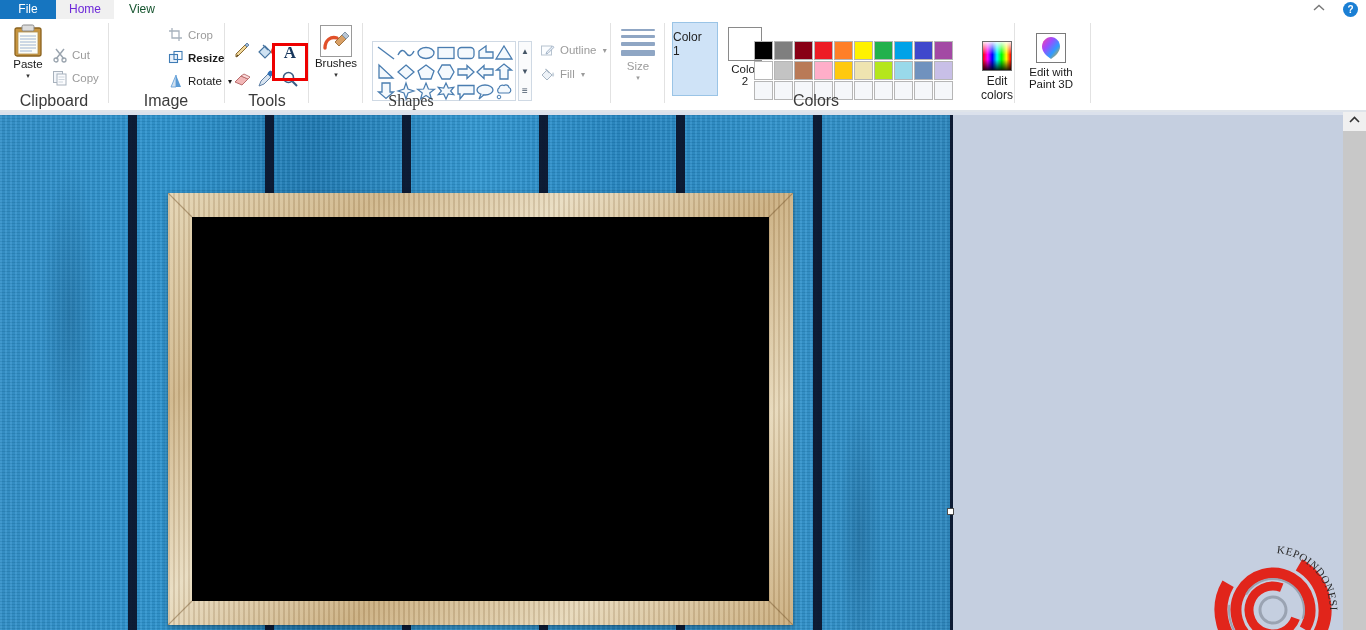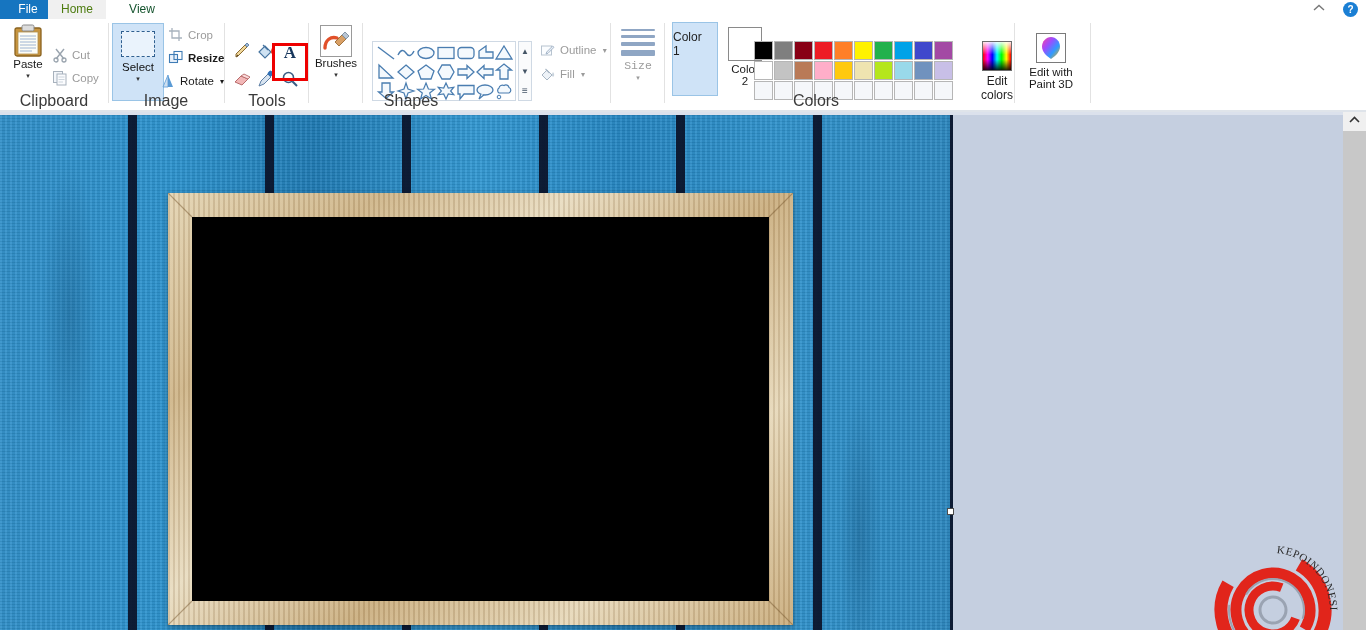--- a/index.html
+++ b/index.html
@@ -7,21 +7,21 @@
     width:1366px;height:630px;overflow:hidden;
     font-family:"Liberation Sans", sans-serif;
     font-size:12px;color:#1f1f1f;background:#ffffff;
   }
   .app{position:relative;width:1366px;height:630px;}
 
   
   .tabstrip{position:absolute;left:0;top:0;width:1366px;height:19px;background:#ffffff;}
   .tab{position:absolute;top:0;height:19px;line-height:19px;text-align:center;font-size:12px;}
   .tab-file{left:0;width:56px;background:#1675c0;color:#ffffff;}
-  .tab-home{left:48px;width:58px;background:#f0f0f0;color:#4d7c0f;}
+  .tab-home{left:56px;width:58px;background:#f0f0f0;color:#6d28d9;}
   .tab-view{left:114px;width:56px;background:#ffffff;color:#14532d;}
   .tabstrip-fill{position:absolute;left:170px;top:0;right:0;height:19px;background:#ffffff;}
   .win-ctl{position:absolute;top:1px;width:22px;height:17px;text-align:center;line-height:17px;font-size:11px;color:#5a5a5a;}
   .win-collapse{right:36px;}
   .win-help{right:8px;top:2px;width:15px;height:15px;border-radius:50%;background:#1a7fd4;color:#fff;
             font-size:10px;font-weight:bold;line-height:15px;}
 
   
   .ribbon{position:absolute;left:0;top:19px;width:1366px;height:93px;background:#ffffff;
           border-bottom:1px solid #d4d4d4;}
@@ -201,45 +201,40 @@
             </g>
           </svg>
         </span><span class="tx">Copy</span>
       </div>
 
       <div class="group-label">Clipboard</div>
     </div>
     <div class="group-sep" style="left:108px;"></div>
 
     <div class="group" id="g-image">
-      <div class="select-btn">
-        <div class="select-glyph"></div>
-        <div class="select-cap">Select</div>
-        <div class="caret">▾</div>
-      </div>
 
       <div class="cmd" style="left:58px;top:8px;">
         <span class="ic">
           <svg width="16" height="16" viewBox="0 0 16 16">
             <path d="M4 1 V11 H14" fill="none" stroke="#a8b2bd" stroke-width="1.3"></path>
             <path d="M1 4 H11 V14" fill="none" stroke="#a8b2bd" stroke-width="1.3"></path>
           </svg>
         </span><span class="tx">Crop</span>
       </div>
 
       <div class="cmd en" style="left:58px;top:31px;font-weight:bold;">
         <span class="ic">
           <svg width="16" height="16" viewBox="0 0 16 16">
             <rect x="1.5" y="4.5" width="8" height="8" fill="#eaf2fb" stroke="#3f7cb5" stroke-width="1.1"></rect>
             <rect x="6" y="1.5" width="8" height="8" fill="none" stroke="#3f7cb5" stroke-width="1.1"></rect>
           </svg>
         </span><span class="tx">Resize</span>
       </div>
 
-      <div class="cmd en" style="left:50px;top:54px;">
+      <div class="cmd en" style="left:58px;top:54px;">
         <span class="ic">
           <svg width="16" height="16" viewBox="0 0 16 16">
             <path d="M8 2 L13 14 H8 Z" fill="#5b9bd5"></path>
             <path d="M8 2 L3 14 H8 Z" fill="#cfe0f0" stroke="#5b9bd5" stroke-width="0.8"></path>
           </svg>
         </span><span class="tx">Rotate</span>
         <span class="tx" style="font-size:8px;margin-left:3px;">▾</span>
       </div>
 
       <div class="group-label">Image</div>
@@ -437,33 +432,33 @@
         <span class="ic">
           <svg width="16" height="16" viewBox="0 0 16 16">
             <path d="M2 9 L7 4 L12 9 L7 14 Z" fill="#eef3f8" stroke="#a8b6c4" stroke-width="1"></path>
             <line x1="5.5" y1="3" x2="9.5" y2="7" stroke="#a8b6c4" stroke-width="1.1"></line>
             <path d="M13 6 C14.6 8.3 14.6 10 13 11 C11.7 10 11.7 8.3 13 6 Z" fill="#c8d2dc"></path>
           </svg>
         </span><span class="tx">Fill</span>
         <span class="tx" style="font-size:8px;margin-left:3px;">▾</span>
       </div>
 
-      <div class="group-label" style="left:-76px;">Shapes</div>
+      <div class="group-label" style="left:-76px;font-family:Liberation Serif, serif;">Shapes</div>
     </div>
     <div class="group-sep" style="left:610px;"></div>
 
     <div class="group" id="g-size">
       <div class="bigbtn" style="left:0;top:4px;width:52px;">
         <div class="sizebars" style="position:relative;left:0;top:0;margin:6px auto 4px auto;">
           <div class="sizebar" style="height:2px;"></div>
           <div class="sizebar" style="height:3px;"></div>
           <div class="sizebar" style="height:4px;"></div>
           <div class="sizebar" style="height:6px;"></div>
         </div>
-        <div class="cap" style="color:#9b9b9b;font-family:Liberation Mono, monospace;">Size</div>
+        <div class="cap" style="color:#9b9b9b;">Size</div>
         <div class="caret" style="color:#9b9b9b;">▾</div>
       </div>
     </div>
     <div class="group-sep" style="left:664px;"></div>
 
     <div class="group" id="g-colors">
       <div class="c1wrap" style="left:6px;">
         <div style="padding-top:5px;">
           <div class="sw" id="c1sw" style="background: rgb(0, 0, 0);"></div>
           <div class="cap" style="margin-top:2px;">Color</div>

